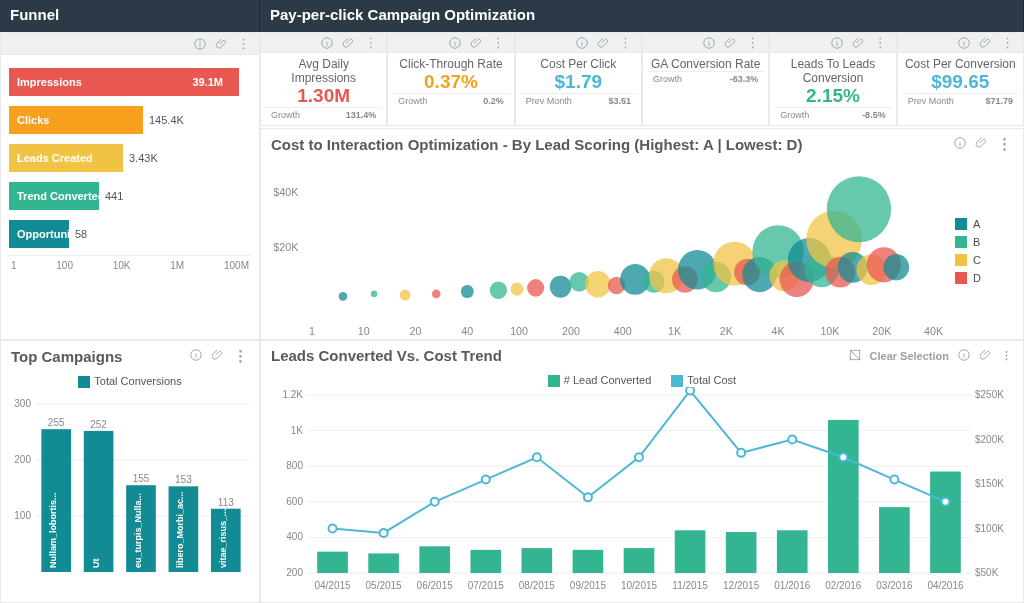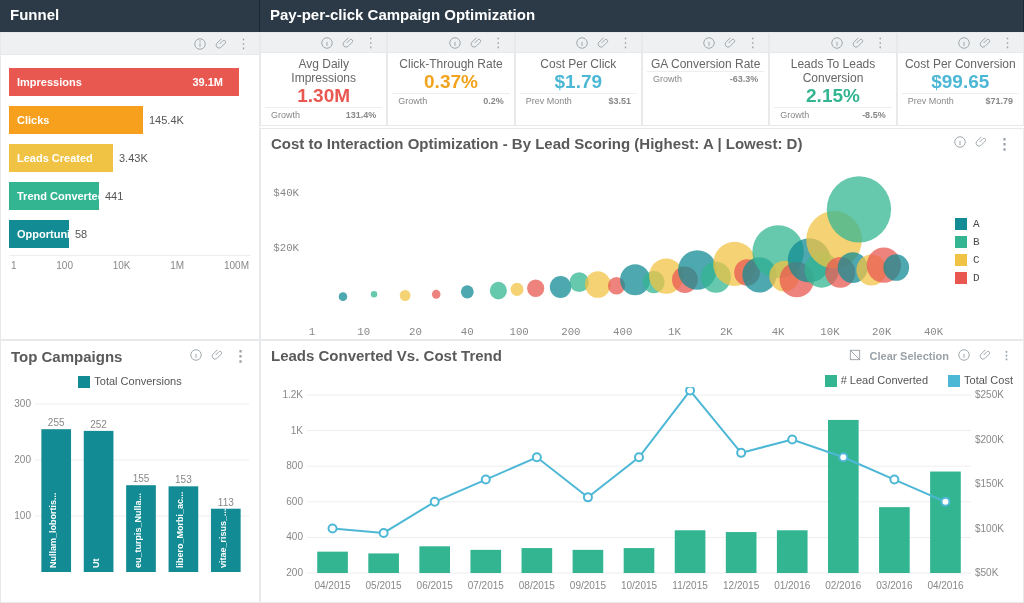--- a/index.html
+++ b/index.html
@@ -38,36 +38,36 @@
   .kpi-body { flex:1; text-align:center; padding:4px 4px; }
   .kpi-title { font-size:12px; color:#666; }
   .kpi-val { font-size:19px; font-weight:600; }
   .kpi-sub { font-size:9px; color:#888; border-top:1px solid #eee; padding-top:2px; display:flex; justify-content:space-between; padding-left:6px; padding-right:6px;}
   .kpi-sub .r { font-weight:bold; }
 
   
   .bubble-panel { flex:1; border:1px solid var(--lightgrey); margin-top:2px; display:flex; flex-direction:column; }
   .panel-title { font-size:15px; font-weight:bold; color:#5a5a5a; padding:6px 10px; display:flex; justify-content:space-between; align-items:center;}
   .panel-title .icons { display:flex; gap:8px; color:#9aa2a8; align-items:center;}
-  .bubble-body { flex:1; position:relative; padding:4px 8px 0 8px; display:flex;font-family:Liberation Mono, monospace; }
+  .bubble-body { flex:1; position:relative; padding:4px 8px 0 8px; display:flex; }
   .bubble-plot { flex:1; position:relative; }
   .legend { width:60px; font-size:11px; display:flex; flex-direction:column; justify-content:center; gap:6px; }
   .legend div { display:flex; align-items:center; gap:6px;}
   .sw { width:12px; height:12px; }
 
   
   .tc-panel { grid-column:1/2; grid-row:3/4; border:1px solid var(--lightgrey); display:flex; flex-direction:column;}
   .tc-body { flex:1; padding:4px 6px 0 6px; position:relative;}
   .tc-legend { text-align:center; font-size:11px; color:#555; margin-bottom:2px;}
   .tc-legend .sw{ display:inline-block; vertical-align:middle; margin-right:4px;}
 
   
   .trend-panel { grid-column:2/3; grid-row:3/4; border:1px solid var(--lightgrey); display:flex; flex-direction:column;}
   .trend-body { flex:1; position:relative; padding:0 8px;}
-  .trend-legend { text-align:right; font-size:11px; color:#555; padding-top:4px;}
+  .trend-legend { text-align:center; font-size:11px; color:#555; padding-top:4px;}
   .axis-lbl { font-size:10px; fill:#888; }
 </style>
 </head>
 <body>
 
 <div class="dash">
   <div class="hdr">Funnel</div>
   <div class="hdr hdr2">Pay-per-click Campaign Optimization</div>
 
   <div class="panel" style="grid-column:1/2; grid-row:2/3;">
@@ -89,21 +89,21 @@
     <div class="funnel-body">
       <div id="funnel-rows">
           <div class="frow">
             <div class="fbar" style="width: 230px; background: rgb(232, 88, 81); display: flex; justify-content: space-between; padding-right: 16px;">Impressions<span>39.1M</span></div>
           </div>
           <div class="frow">
             <div class="fbar" style="width: 134px; background: rgb(246, 160, 30);">Clicks</div>
             <span class="fval">145.4K</span>
           </div>
           <div class="frow">
-            <div class="fbar" style="width: 104px; background: rgb(241, 195, 68);">Leads Created</div>
+            <div class="fbar" style="width: 114px; background: rgb(241, 195, 68);">Leads Created</div>
             <span class="fval">3.43K</span>
           </div>
           <div class="frow">
             <div class="fbar" style="width: 90px; background: rgb(51, 181, 146);">Trend Converted</div>
             <span class="fval">441</span>
           </div>
           <div class="frow">
             <div class="fbar" style="width: 60px; background: rgb(19, 139, 148);">Opportunity Won</div>
             <span class="fval">58</span>
           </div>

